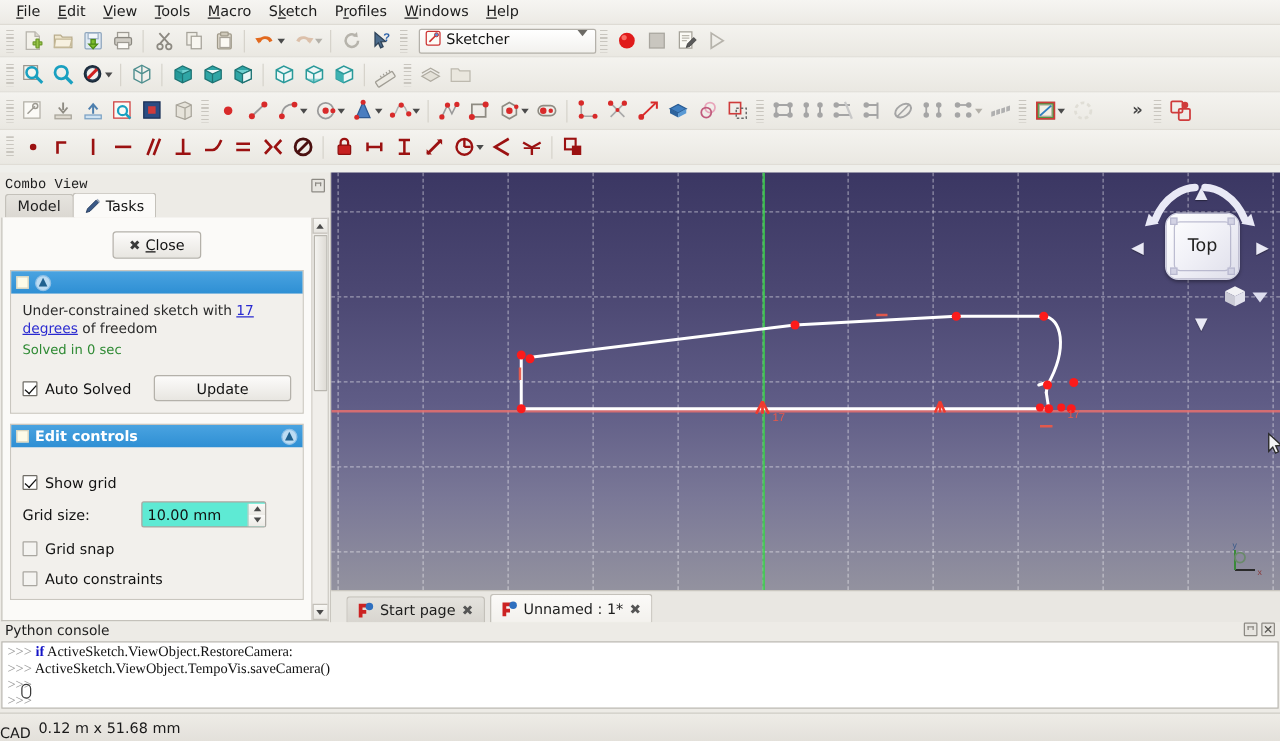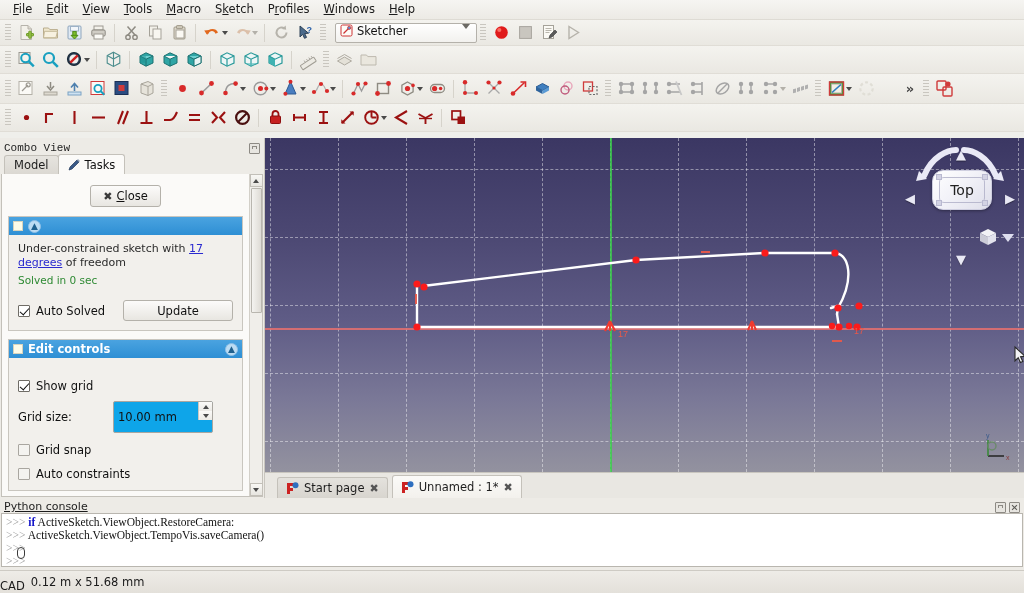--- a/index.html
+++ b/index.html
@@ -168,22 +168,22 @@
   .btn-update {
     width:110px; height:21px; margin-left:auto;
     background: linear-gradient(to bottom,#fcfbfa,#e8e6e1);
     border:1px solid #b4b1aa; border-radius:3px;
     display:flex;align-items:center;justify-content:center;
     font-size:11.5px; color:#111; cursor:default;
   }
   .gridrow { display:flex; align-items:center; margin-top:8px; font-size:11.5px; color:#111; }
   .gridrow .lbl { width:95px; }
   .spin {
-    width:100px; height:32px; display:flex; 
-    border:1px solid #a9a6a0; background:#0ea5e9; border-radius:2px;
+    width:100px; height:21px; display:flex; align-items:center;
+    border:1px solid #a9a6a0; background:#5eead4; border-radius:2px;
   }
   .spin input {
     border:none; outline:none; flex:1; font-size:11.5px; padding-left:4px;
     font-family:inherit; color:#111; background:transparent; width:100%;
   }
   .spin .arrows {
     width:14px; height:18px; display:flex; flex-direction:column;
     border-left:1px solid #cbc8c1;
   }
   .spin .ar {
@@ -205,21 +205,21 @@
     position:absolute; opacity:.55;
   }
   .glv { width:0; top:0; bottom:0; border-left:1px dashed rgba(255,255,255,.8); }
   .glh { height:0; left:0; right:0; border-top:1px dashed rgba(255,255,255,.8); }
   .axis-x { position:absolute; left:0; right:0; height:2px; background:#e8706e; opacity:.85; }
   .axis-y { position:absolute; top:0; bottom:0; width:2px; background:#3ad14a; opacity:.8; }
 
   
   .navcube { position:absolute; right:8px; top:4px; width:112px; height:118px; }
   .cubeface {
-    position:absolute; left:28px; top:28px; width:60px; height:40px;
+    position:absolute; left:28px; top:28px; width:60px; height:54px;
     border-radius:11px;
     background: linear-gradient(135deg,#ffffff 0%, #f2f2f8 45%, #dedeea 100%);
     border:1px solid #cfcfe0;
     box-shadow: 0 1px 3px rgba(0,0,0,.35);
     display:flex; align-items:center; justify-content:center;
     font-size:14px; color:#222;
   }
   .cubeface:before{
     content:""; position:absolute; left:6px; top:6px; right:6px; bottom:6px;
     border:1px solid rgba(170,170,195,.75); border-radius:5px;
@@ -247,21 +247,21 @@
     font-size:11.5px; color:#1d1d1d; cursor:default;
     border:1px solid #c4c1ba; border-bottom:none; border-radius:3px 3px 0 0;
     background: linear-gradient(to bottom,#e4e2dd,#d8d5cf); margin-right:4px;
   }
   .vtab.active { background: linear-gradient(to bottom,#fbfaf8,#f3f1ed); height:23px; }
   .vtab .closex { color:#555; font-size:11px; font-weight:bold; }
   .fcicon { width:13px; height:12px; position:relative; flex:0 0 auto; }
 
   
   .console-wrap { position:absolute; left:0; top:498px; width:1024px; height:72px; background:#edebe6; }
-  .console-title { height:15px; display:flex; align-items:flex-end; padding:0 4px; font-size:11px; color:#1d1d1d;text-decoration:underline; }
+  .console-title { height:15px; display:flex; align-items:flex-start; padding:0 4px; font-size:11px; color:#1d1d1d; }
   .console-title .t{ flex:1; }
   .ctl-ico { width:11px;height:11px;border:1px solid #8d8a84;border-radius:1px;margin-left:3px;background:#e7e5e0;position:relative;}
   .ctl-ico.x:before, .ctl-ico.x:after{
     content:""; position:absolute; left:1px; top:4px; width:7px; height:1px; background:#5a5853; transform:rotate(45deg);}
   .ctl-ico.x:after{ transform:rotate(-45deg); }
   .ctl-ico.f:before{ content:""; position:absolute; left:2px;top:2px;right:2px;bottom:4px;border:1px solid #8d8a84;border-bottom:none;}
   .console {
     height:54px; margin:0 1px; background:#ffffff; border:1px solid #b9b6af;
     font-family:"Liberation Serif","DejaVu Serif",serif; font-size:11.5px;
     padding:2px 4px; overflow:hidden; line-height:13px; color:#111;

